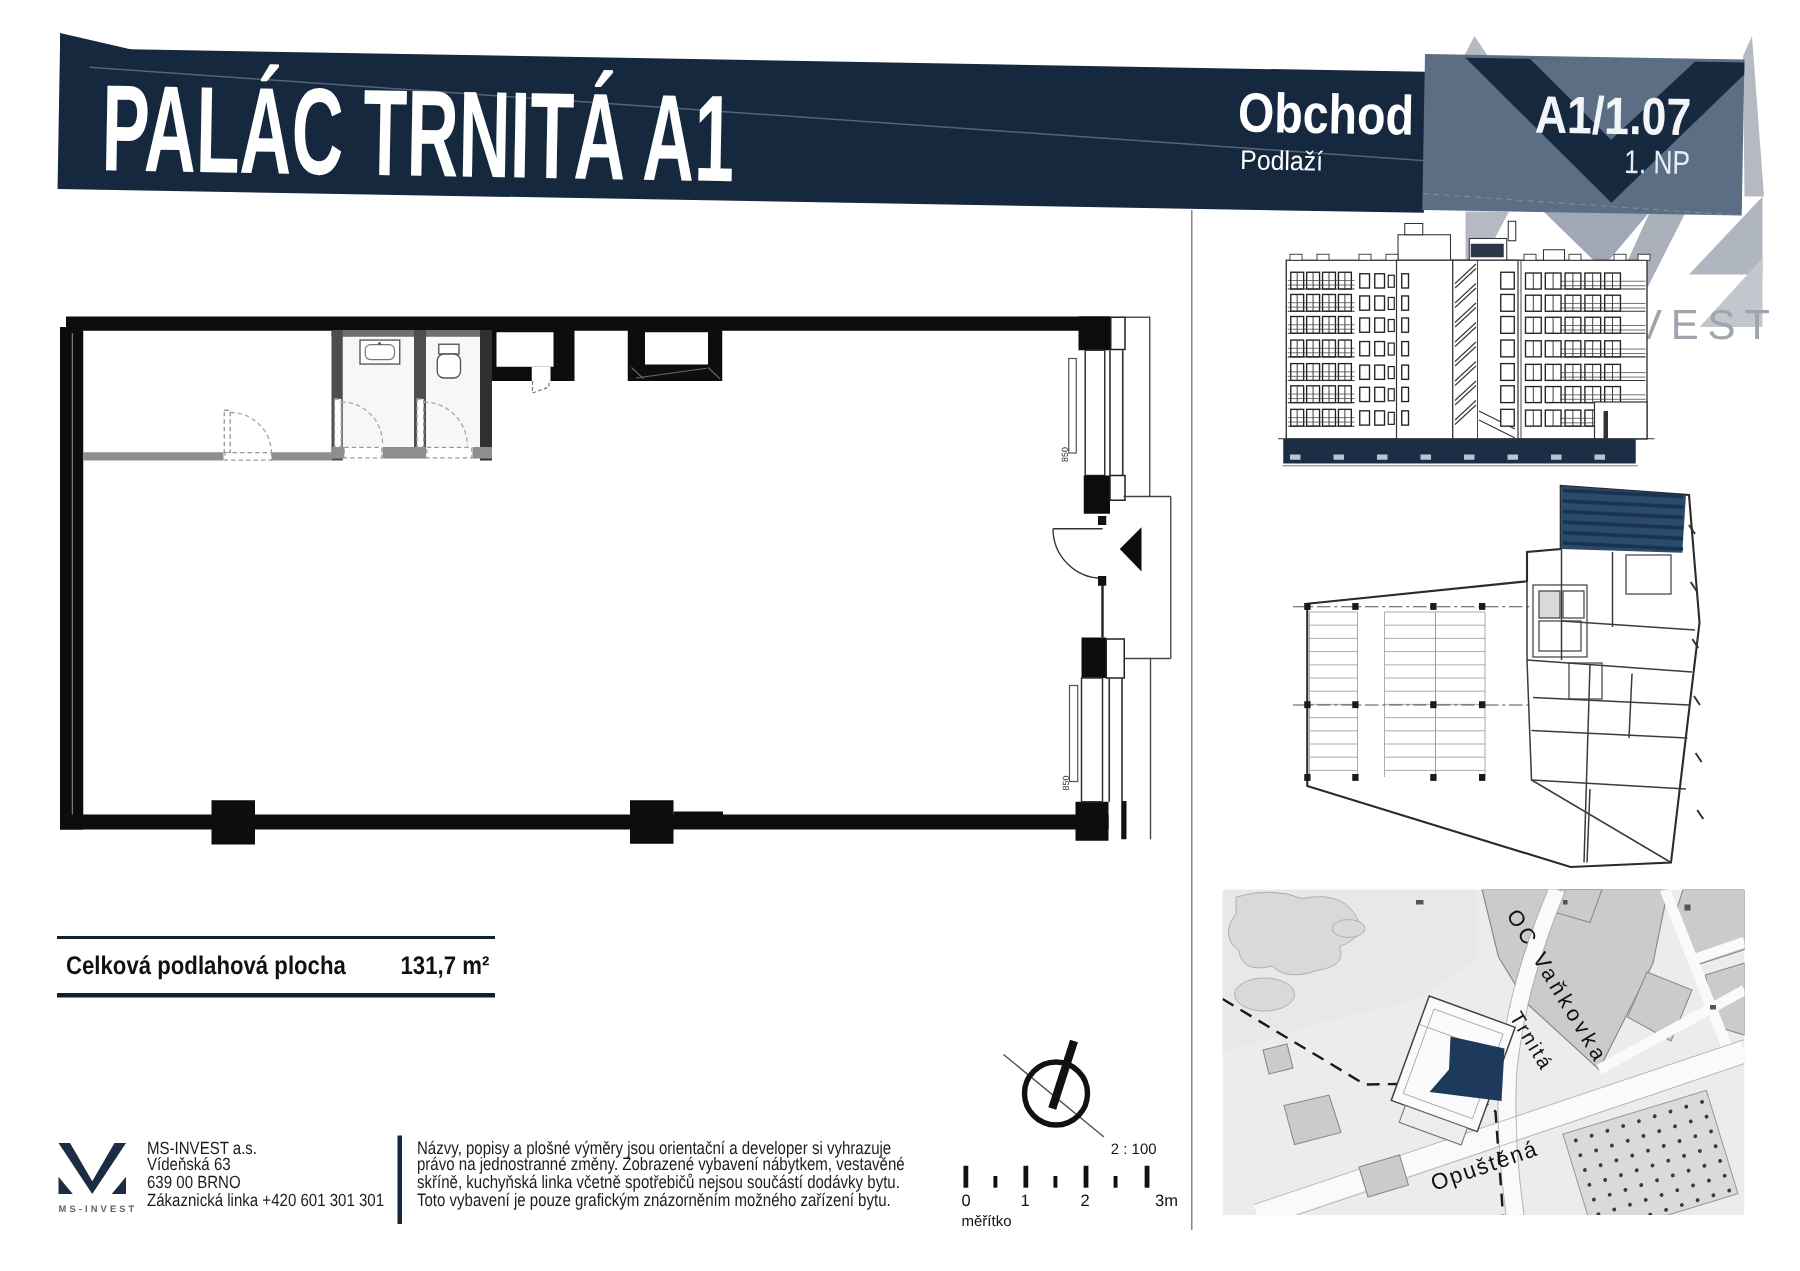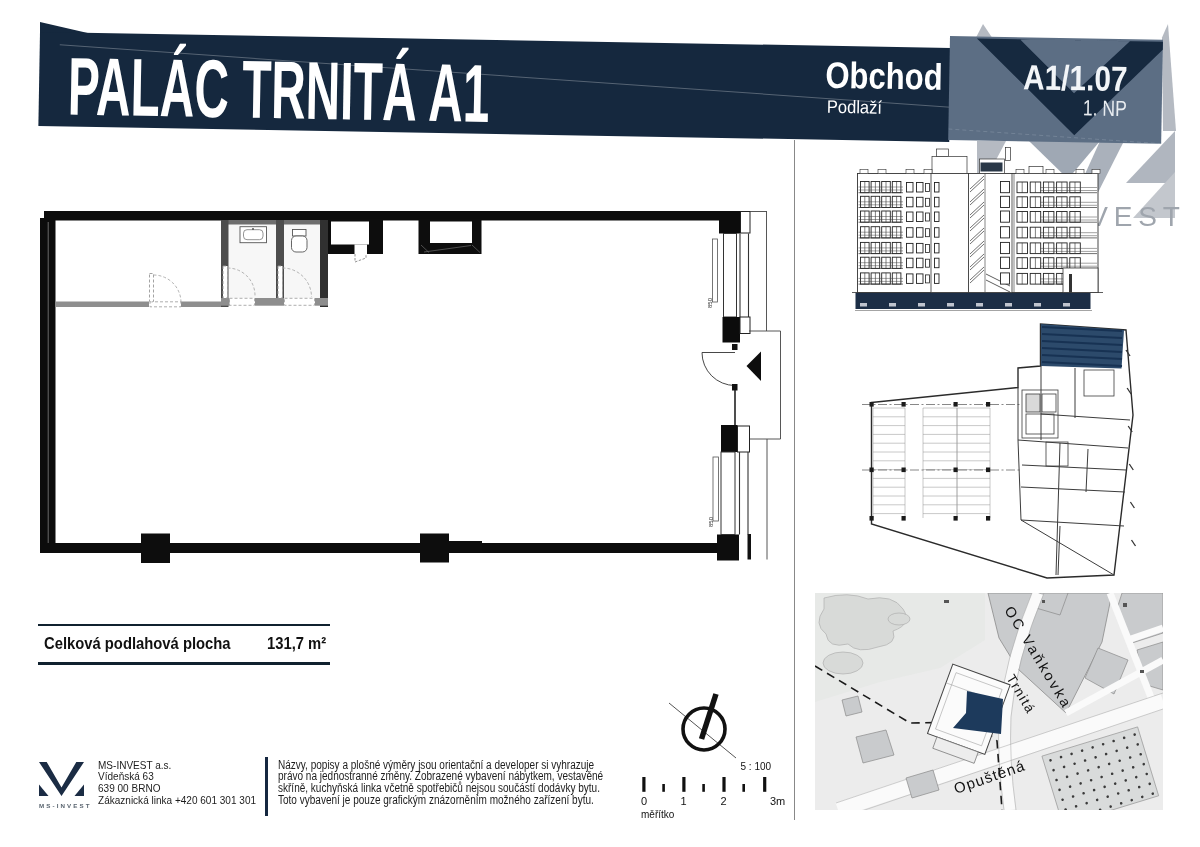--- a/index.html
+++ b/index.html
@@ -747,21 +747,21 @@
 
 <svg class="abs" style="left:655px;top:675px;" width="140" height="110" viewBox="0 0 140 110">
   <g>
     <line x1="14" y1="28" x2="81" y2="83" stroke="#555" stroke-width="1"></line>
     <circle cx="49" cy="54" r="21" fill="none" stroke="#111" stroke-width="3.6"></circle>
     <line x1="46.5" y1="64" x2="61" y2="19" stroke="#111" stroke-width="5.5"></line>
   </g>
 </svg>
 
 <div class="abs" style="left:641px;top:762.1px;font-size:10px;line-height:10px;color:#111;margin-top:48px;">měřítko</div>
-<div class="abs" style="left:740.5px;top:762.1px;font-size:10px;line-height:10px;color:#111;">5 : 100</div>
+<div class="abs" style="left:740.5px;top:762.1px;font-size:10px;line-height:10px;color:#111;">2 : 100</div>
 <svg class="abs" style="left:640px;top:777px;" width="132" height="16" viewBox="0 0 132 16">
   <g>
     <rect x="2.3" y="0" width="3.2" height="14.8" fill="#111"></rect>
     <rect x="22.3" y="7" width="2.6" height="7.8" fill="#111"></rect>
     <rect x="42.3" y="0" width="3.2" height="14.8" fill="#111"></rect>
     <rect x="62.3" y="7" width="2.6" height="7.8" fill="#111"></rect>
     <rect x="82.4" y="0" width="3.2" height="14.8" fill="#111"></rect>
     <rect x="102.4" y="7" width="2.6" height="7.8" fill="#111"></rect>
     <rect x="123.1" y="0" width="3.2" height="14.8" fill="#111"></rect>
   </g>

